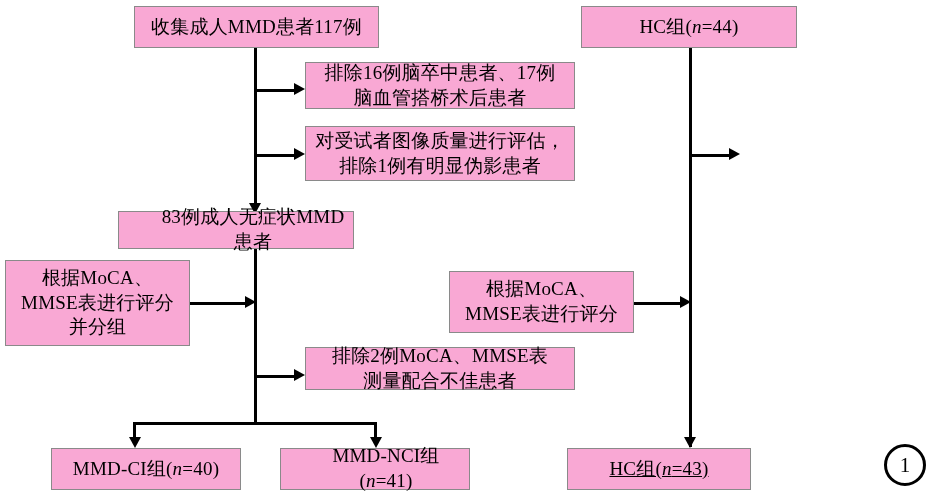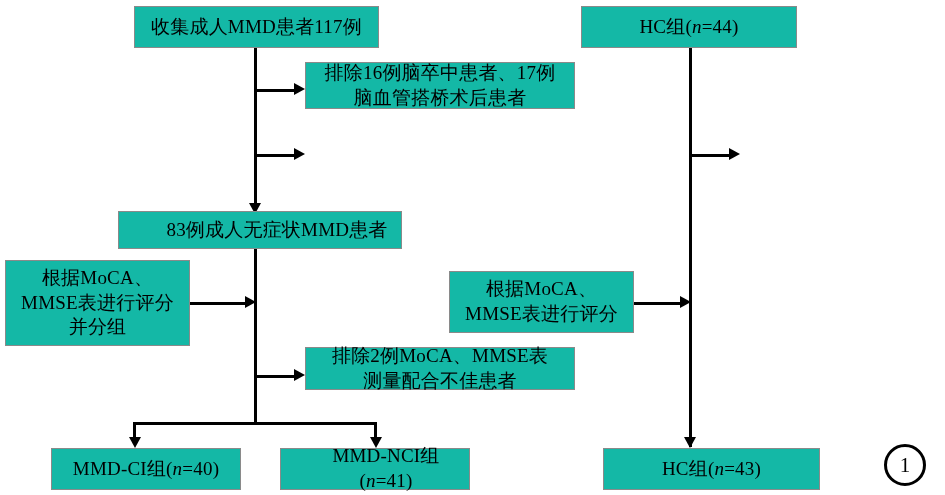--- a/index.html
+++ b/index.html
@@ -12,21 +12,21 @@
     width: 945px;
     height: 495px;
     background: #ffffff;
     font-family: "Liberation Serif", "DejaVu Serif", serif;
     overflow: hidden;
   }
   .node {
     position: absolute;
     box-sizing: border-box;
     border: 1.5px solid #8a8a8a;
-    background: #14b8a6;
+    background: #f9a8d4;
     display: flex;
     align-items: center;
     justify-content: center;
     text-align: center;
     color: #000000;
     font-size: 19px;
     line-height: 1.30;
     letter-spacing: 0.2px;
     padding: 2px 6px;
     z-index: 3;
@@ -119,22 +119,26 @@
 
   <div class="node" style="left:134px; top:6px; width:245px; height:42px;">
     <span class="txt">收集成人MMD患者117例</span>
   </div>
 
   <div class="node" style="left:305px; top:62px; width:270px; height:47px;">
     <span class="txt">排除16例脑卒中患者、17例
 脑血管搭桥术后患者</span>
   </div>
 
+  <div class="node" style="left:305px; top:126px; width:270px; height:55px;">
+    <span class="txt">对受试者图像质量进行评估，
+排除1例有明显伪影患者</span>
+  </div>
 
-  <div class="node" style="left:118px; top:211px; width:284px; height:38px;padding-left:40px;">
+  <div class="node" style="left:118px; top:211px; width:236px; height:38px;padding-left:40px;">
     <span class="txt">83例成人无症状MMD患者</span>
   </div>
 
   <div class="node left-ish" style="left:5px; top:260px; width:185px; height:86px;">
     <span class="txt">根据MoCA、
 MMSE表进行评分
 并分组</span>
   </div>
 
   <div class="node" style="left:305px; top:347px; width:270px; height:43px;">
@@ -153,21 +157,21 @@
   <div class="node" style="left:581px; top:6px; width:216px; height:42px;">
     <span class="txt"><span>HC组(</span><span class="ital">n</span><span>=44)</span></span>
   </div>
 
 
   <div class="node" style="left:449px; top:271px; width:185px; height:62px;">
     <span class="txt">根据MoCA、
 MMSE表进行评分</span>
   </div>
 
-  <div class="node" style="left:603px; top:448px; width:217px; height:42px;">
+  <div class="node" style="left:567px; top:448px; width:184px; height:42px;text-decoration:underline;">
     <span class="txt"><span>HC组(</span><span class="ital">n</span><span>=43)</span></span>
   </div>
 
   <div class="figmark" style="left:884px; top:444px;">
     <span>1</span>
   </div>
 
 </div>
 
 </body></html>

